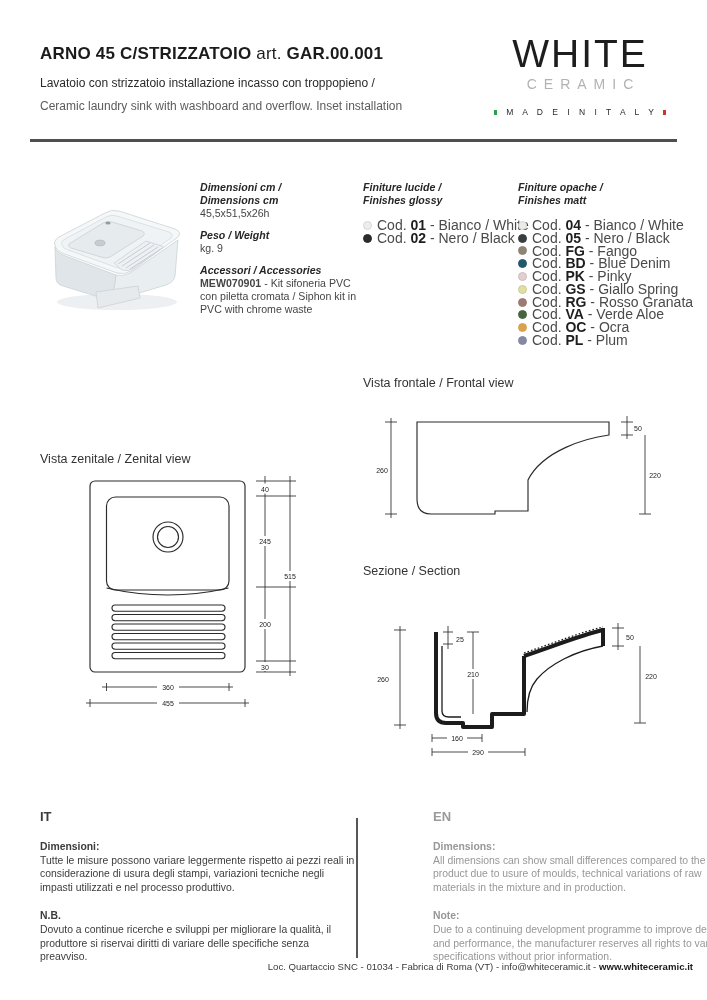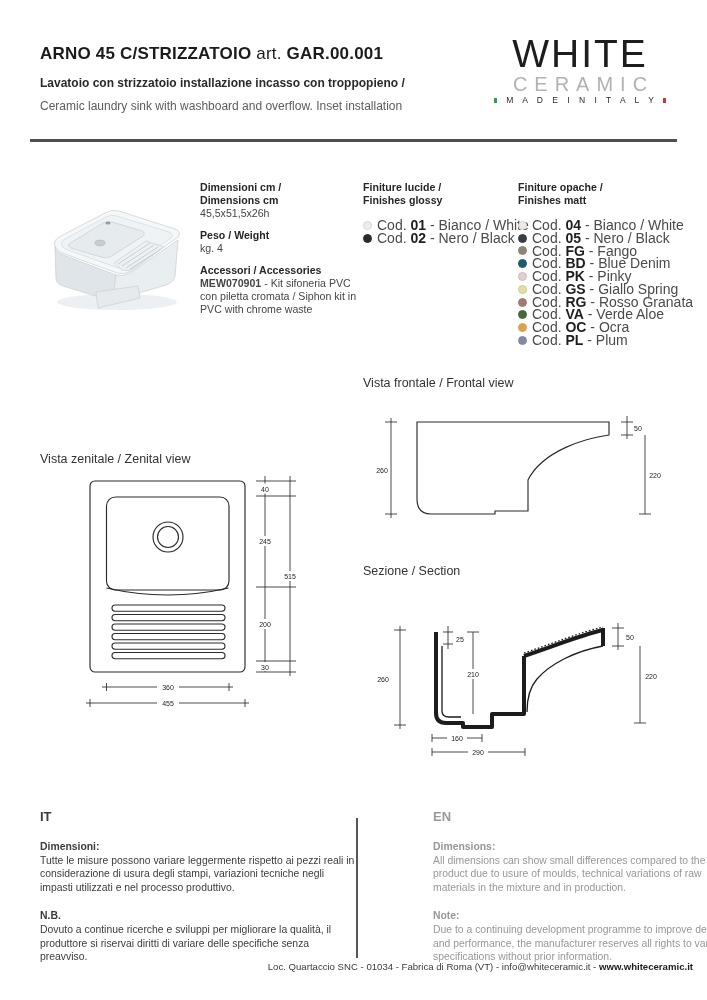--- a/index.html
+++ b/index.html
@@ -3,37 +3,37 @@
 <meta charset="utf-8">
 <style>
   html,body{margin:0;padding:0;background:#fff;}
   .page{position:relative;width:707px;height:1000px;background:#fff;
         font-family:"Liberation Sans","DejaVu Sans",sans-serif;color:#222;overflow:hidden;padding-left:16px;}
   .abs{position:absolute;}
 
   
   .title{left:40px;top:44px;font-size:17px;font-weight:bold;letter-spacing:.2px;color:#1b1b1b;}
   .title .art{font-weight:normal;}
-  .sub-it{left:40px;top:76px;font-size:12px;font-weight:bold;color:#2a2a2a;}
+  .sub-it{left:40px;top:76px;font-size:12px;font-weight:normal;color:#2a2a2a;}
   .sub-en{left:40px;top:99px;font-size:12px;color:#5c5c5c;}
 
   
   .logo{left:494px;top:34px;width:172px;text-align:center;}
   .logo-l1{font-size:39px;line-height:40px;font-weight:200;letter-spacing:2px;color:#1d1d1d;}
-  .logo-l2{font-size:20px;line-height:20px;font-weight:200;letter-spacing:7px;color:#b2b2b2;margin-top:0px;text-indent:7px;}
-  .logo-tag{display:flex;align-items:center;justify-content:center;gap:6px;margin-top:1px;}
+  .logo-l2{font-size:14px;line-height:20px;font-weight:200;letter-spacing:7px;color:#b2b2b2;margin-top:0px;text-indent:7px;}
+  .logo-tag{display:flex;align-items:center;justify-content:center;gap:6px;margin-top:13px;}
   .logo-tag .txt{font-size:8.5px;letter-spacing:3.5px;color:#2a2a2a;white-space:nowrap;text-indent:3.5px;}
   .bar{width:26px;height:5px;}
 
   .rule{left:30px;top:139px;width:647px;height:3px;background:#4f4f4f;}
 
   
   .col{font-size:10.6px;line-height:13px;color:#454545;}
   .info-col{left:200px;top:181px;width:158px;}
-  .lbl{font-weight:bold;color:#262626;}
+  .lbl{font-weight:bold;font-style:italic;color:#262626;}
   .blk{margin-bottom:9px;}
   .glossy-col{left:363px;top:181px;width:150px;}
   .matt-col{left:518px;top:181px;width:168px;}
   .fin-list{margin-top:12px;}
   .finish-row{display:flex;align-items:center;height:12.8px;white-space:nowrap;}
   .swatch{width:9px;height:9px;border-radius:50%;margin-right:5px;flex:0 0 9px;border:1px solid transparent;box-sizing:border-box;}
   .finish-row .txt{font-size:14px;color:#4a4a4a;}
   .finish-row b{color:#1e1e1e;}
 
   
@@ -104,21 +104,21 @@
   </svg>
 
   <div class="abs col info-col">
     <div class="blk">
       <div class="lbl">Dimensioni cm /</div>
       <div class="lbl">Dimensions cm</div>
       <div>45,5x51,5x26h</div>
     </div>
     <div class="blk">
       <div class="lbl">Peso / Weight</div>
-      <div>kg. 4</div>
+      <div>kg. 9</div>
     </div>
     <div class="blk">
       <div class="lbl">Accessori / Accessories</div>
       <div><b>MEW070901</b><span> - Kit sifoneria PVC con piletta cromata / Siphon kit in PVC with chrome waste</span></div>
     </div>
   </div>
 
   <div class="abs col glossy-col">
     <div class="lbl">Finiture lucide /</div>
     <div class="lbl">Finishes glossy</div>

